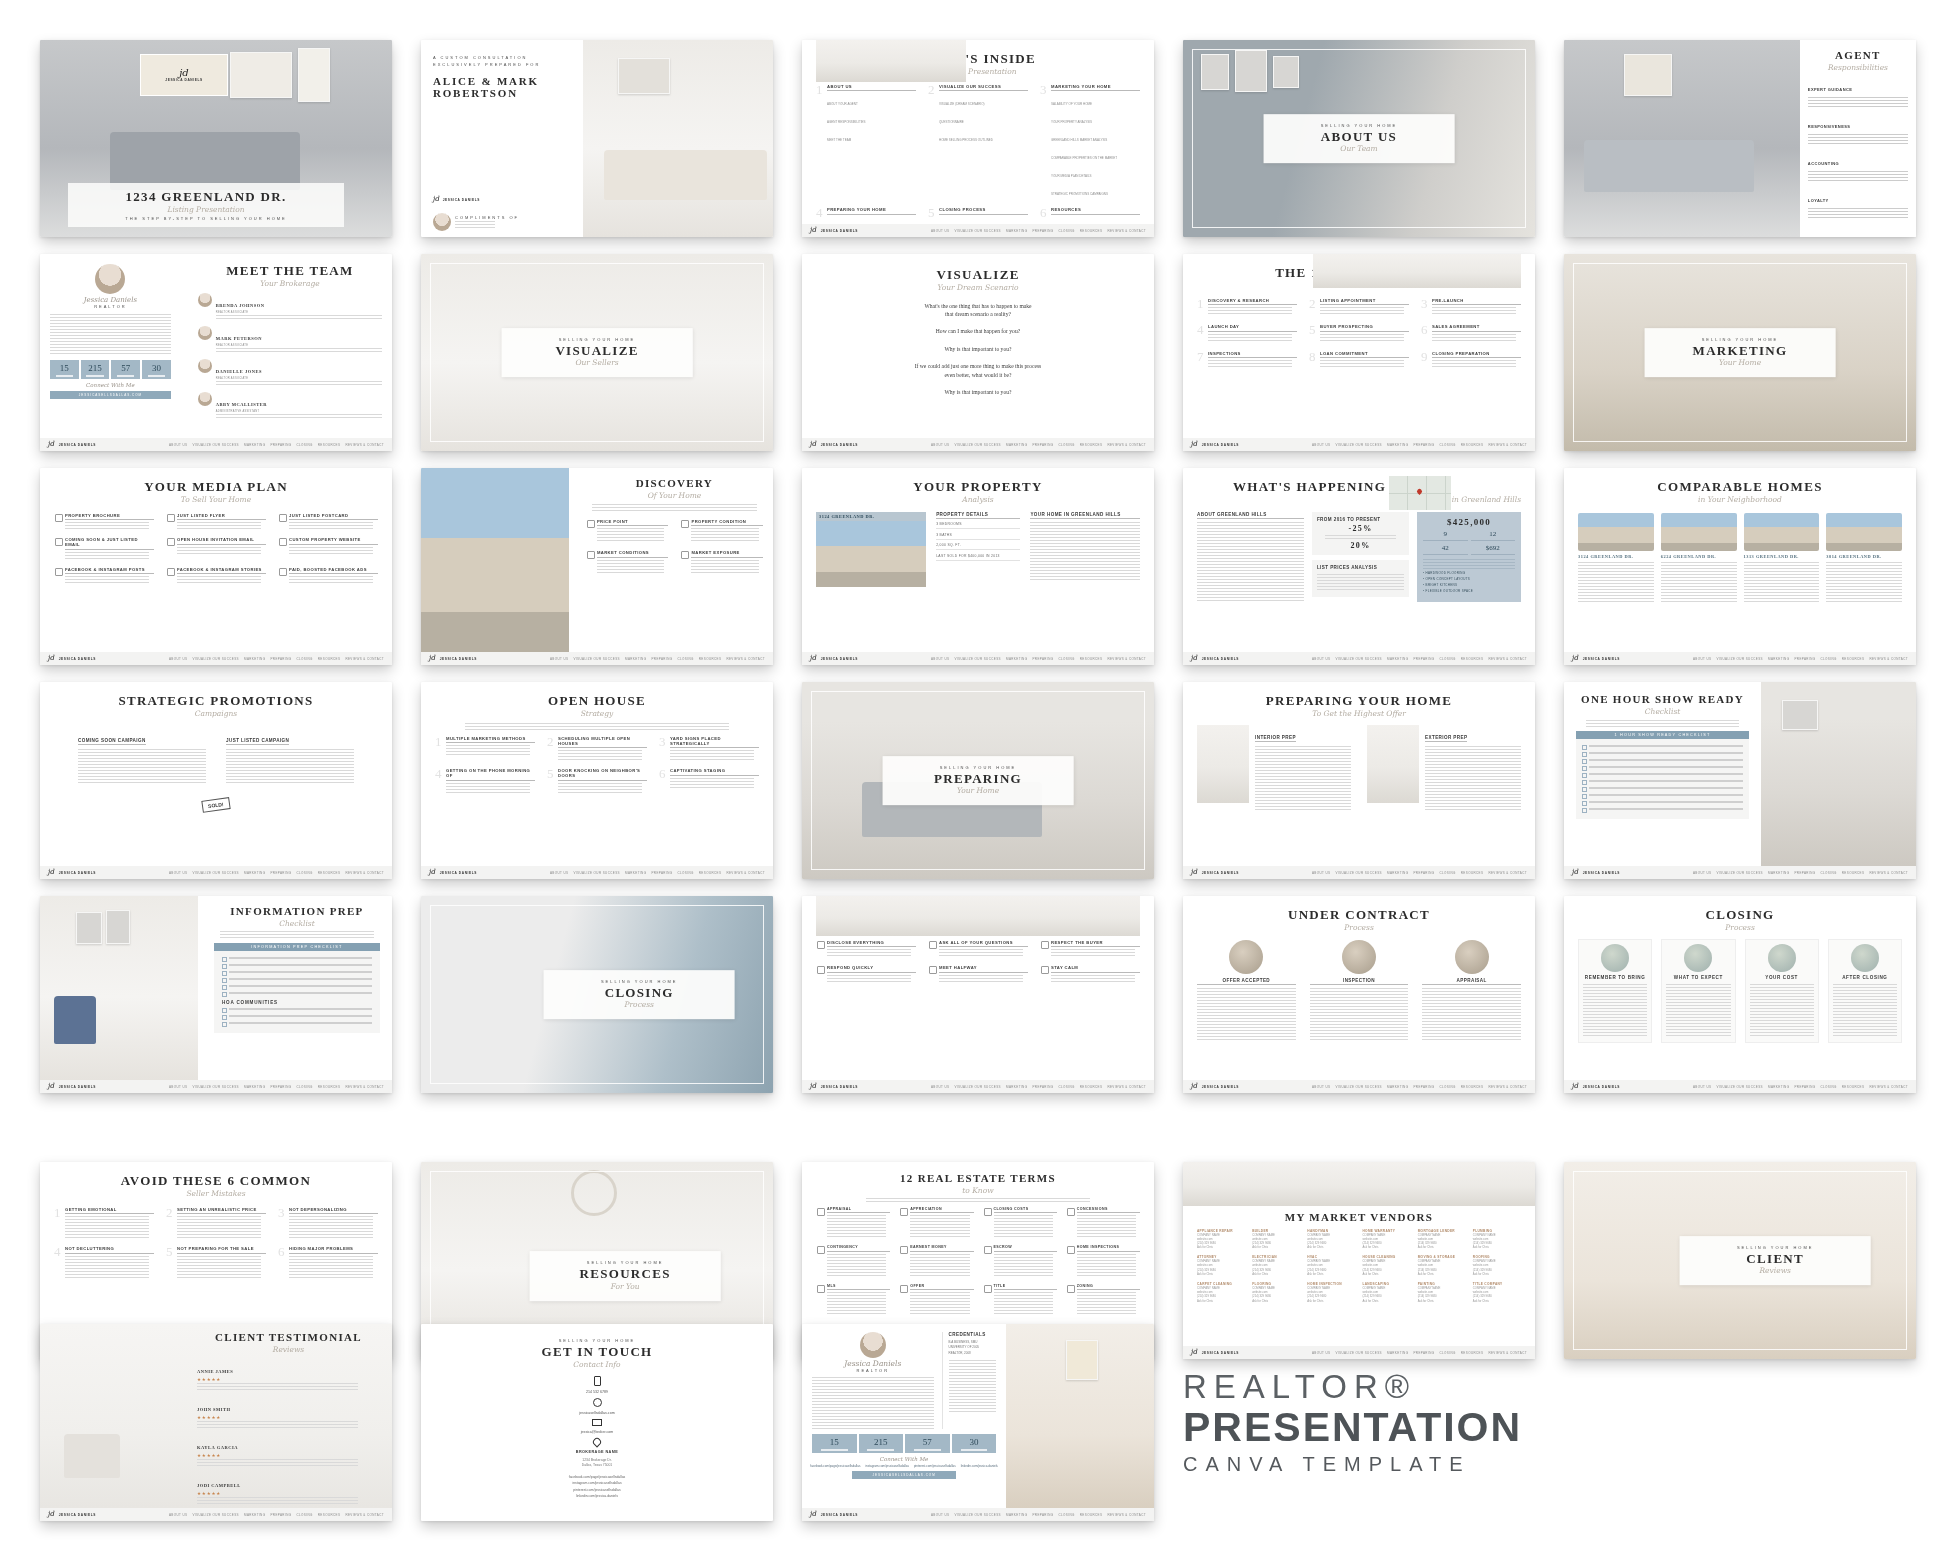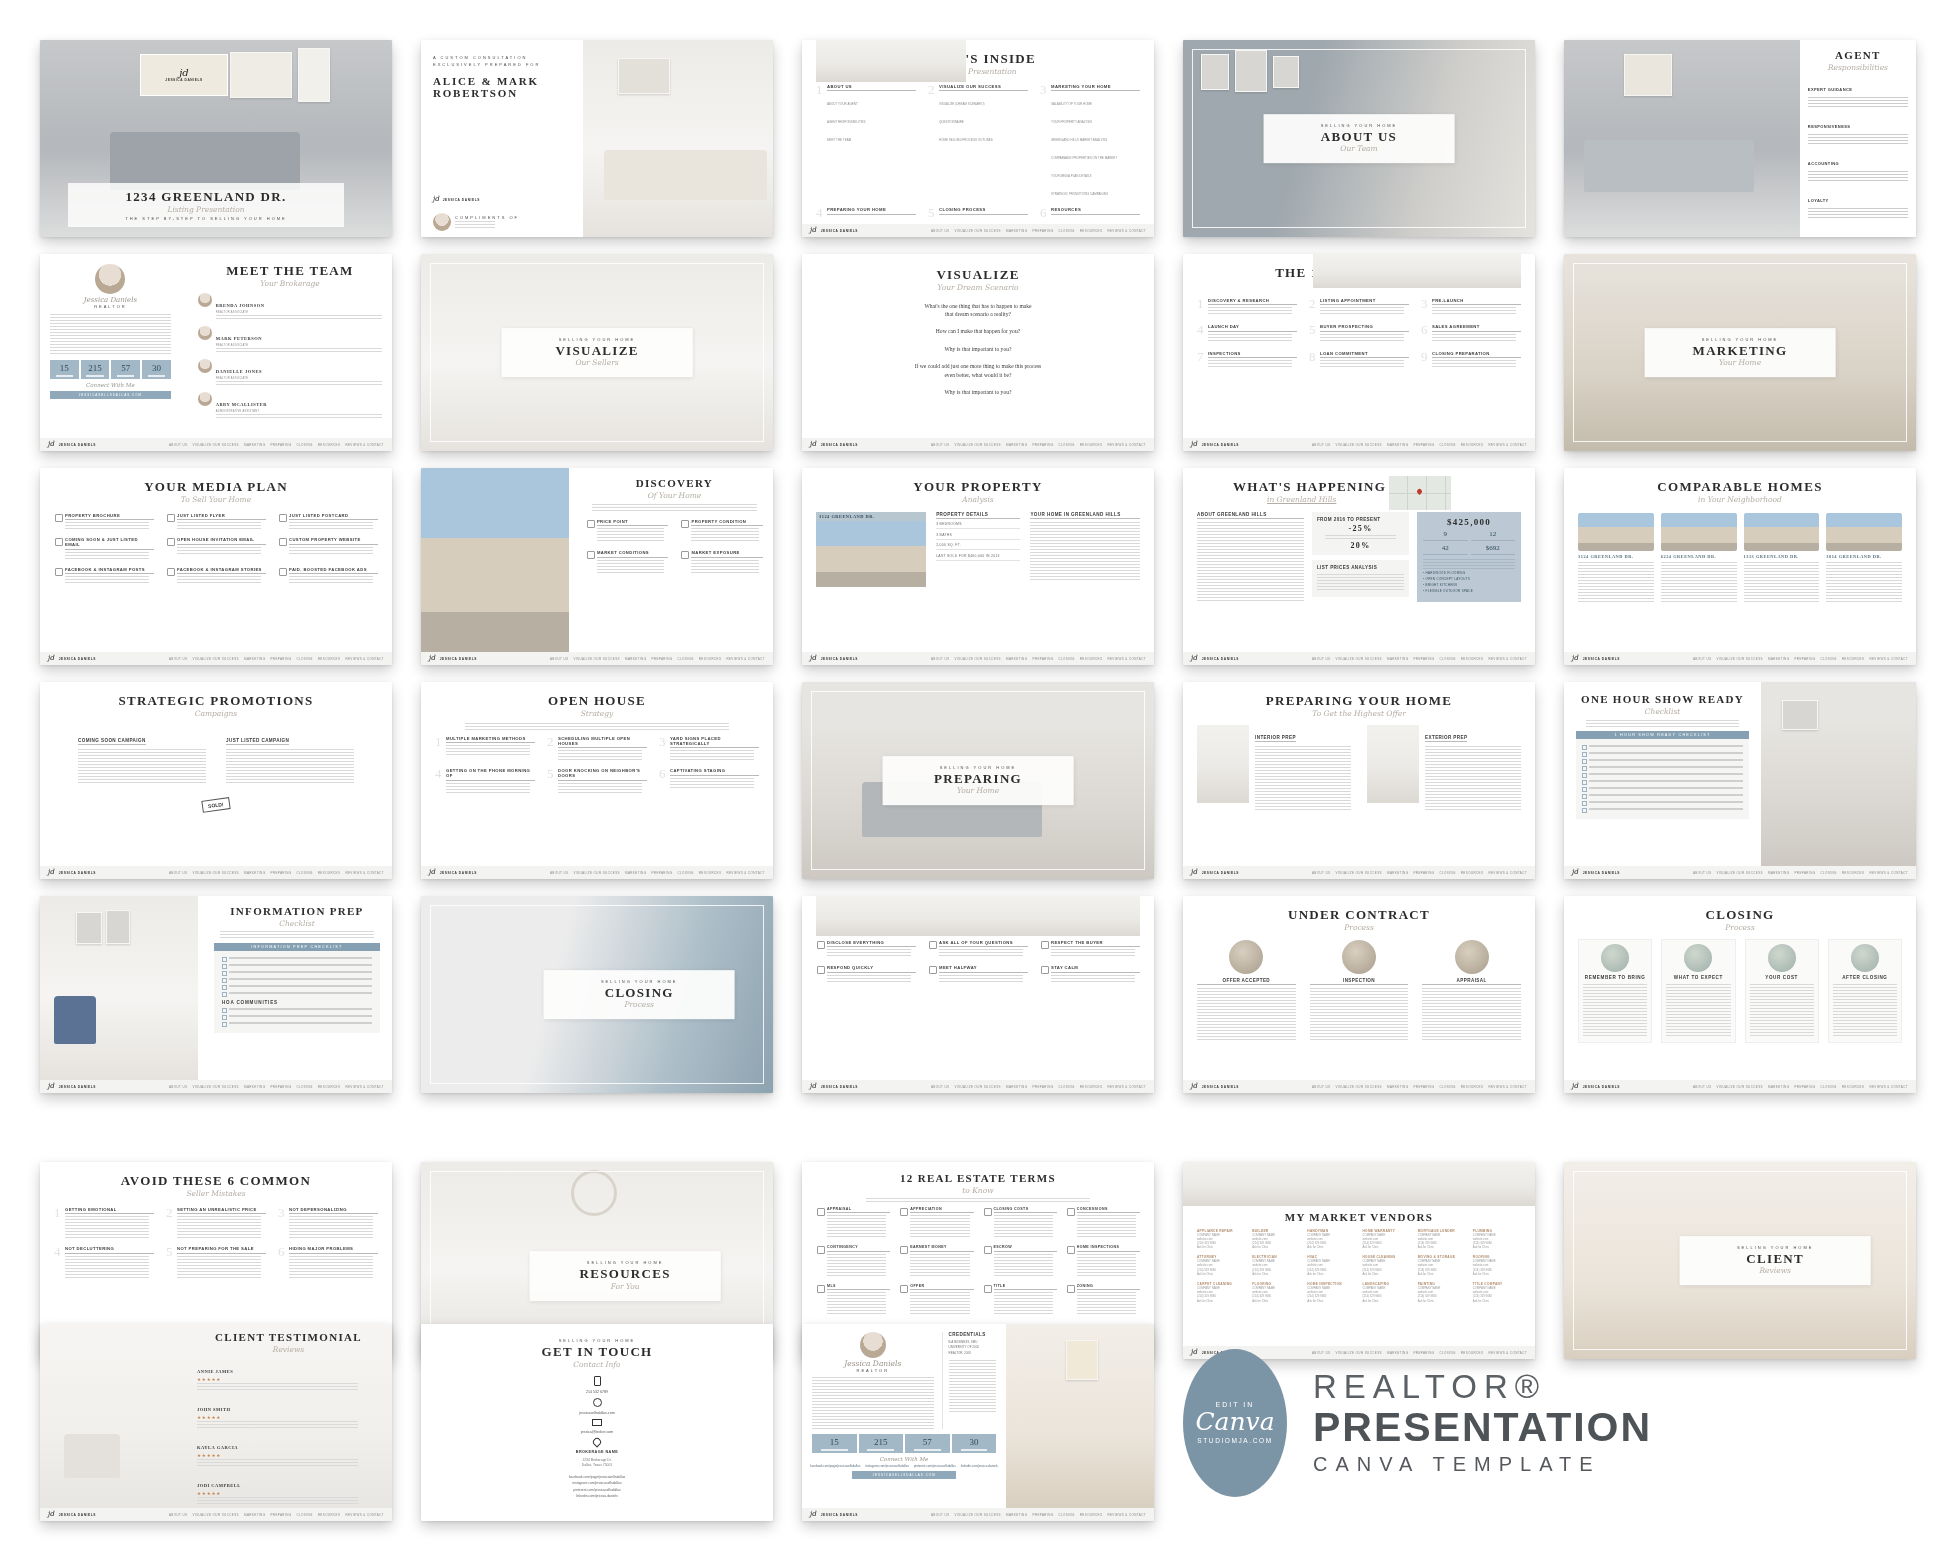--- a/index.html
+++ b/index.html
@@ -550,21 +550,21 @@
           <span>CLOSING</span>
           <span>RESOURCES</span>
           <span>REVIEWS &amp; CONTACT</span>
         </div>
     </div>
   </div>
 
   <div class="slide r3 c4">
     <div class="pad" style="padding-top:12px;">
       <div class="t" style="text-align:left;padding-left:36px;">WHAT'S HAPPENING</div>
-      <div class="scr" style="text-align:left;padding-left:70px;text-decoration:underline;">in Greenland Hills</div>
+      <div class="scr" style="text-align:right;padding-left:70px;">in Greenland Hills</div>
       <div class="map" style="position:absolute;right:84px;top:8px;width:62px;height:34px;">
           <span class="pin" style="left:28px;top:13px;"></span>
         </div>
       <div style="display:flex;gap:8px;margin-top:8px;">
         <div style="width:33%">
           <div class="cname">ABOUT GREENLAND HILLS</div>
           <div class="gk lt" style="height:80px;margin-top:3px;"></div>
         </div>
         <div style="width:30%">
           <div style="background:#f4f4f3;padding:5px;">
@@ -1492,25 +1492,20 @@
           <span>MARKETING</span>
           <span>PREPARING</span>
           <span>CLOSING</span>
           <span>RESOURCES</span>
           <span>REVIEWS &amp; CONTACT</span>
         </div>
     </div>
   </div>
 
   <div class="brand">
-    <div class="badge">
-      <span class="edit">EDIT IN</span>
-      <span class="canva">Canva</span>
-      <span class="site">STUDIOMJA.COM</span>
-    </div>
     <div class="btext">
       <div class="l1">REALTOR®</div>
       <div class="l3">PRESENTATION</div>
       <div class="l4">CANVA TEMPLATE</div>
     </div>
   </div>
 
 </div>
 
 </body></html>

